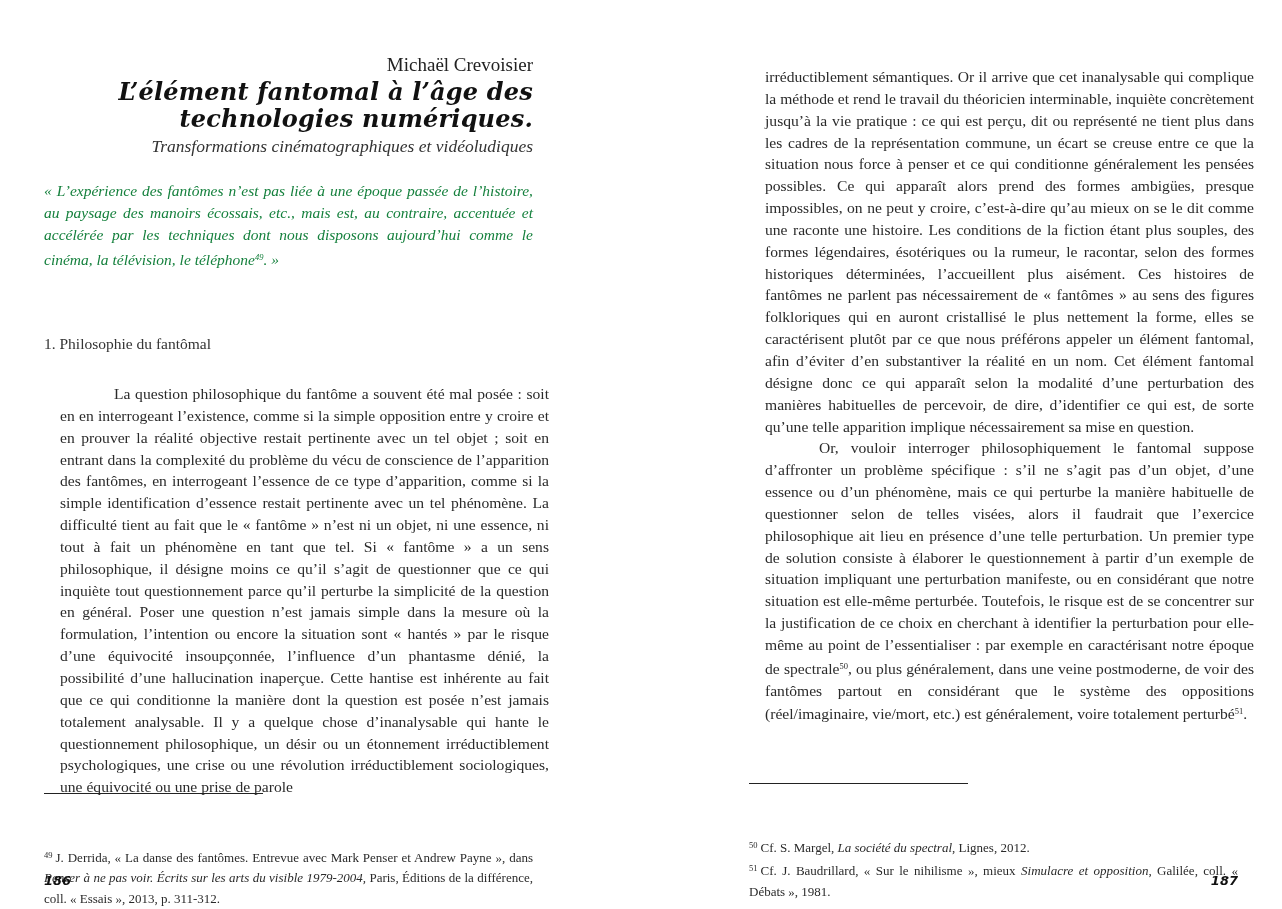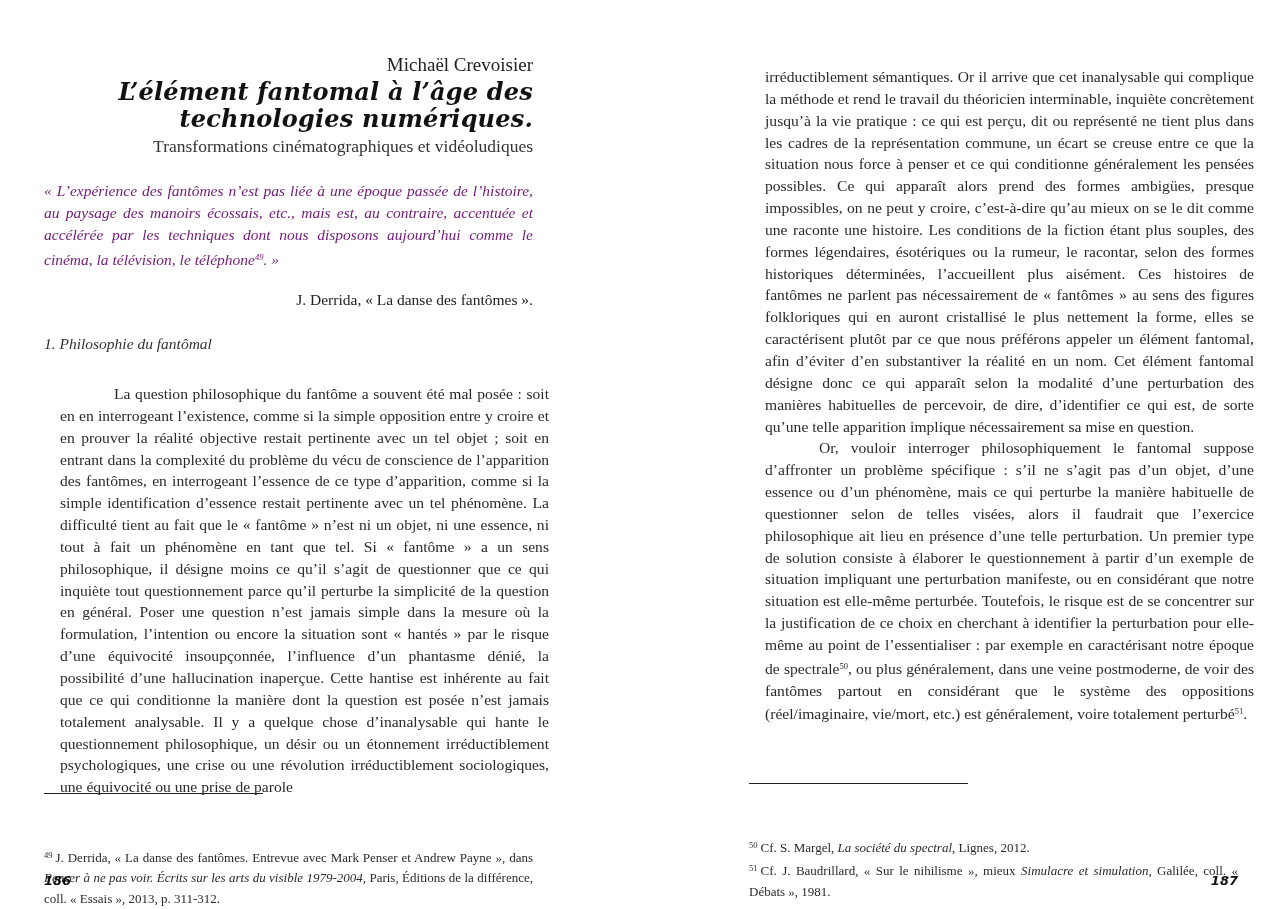--- a/index.html
+++ b/index.html
@@ -46,51 +46,51 @@
       color: #111;
       font-family: "DejaVu Serif", serif;
       letter-spacing: 0.2px;
     }
     .subtitle {
       position: absolute;
       top: 120px;
       right: 0;
       font-size: 17.5px;
       line-height: 22px;
+      font-style: italic;
       color: #333;
       white-space: nowrap;
     }
     .epigraph {
       position: absolute;
       top: 165px;
       left: 0;
       width: 489px;
       font-size: 15.5px;
       line-height: 22px;
       font-style: italic;
       text-align: justify;
-      color: #701a75;
+      color: #15803d;
     }
     .epigraph-source {
       position: absolute;
       top: 274px;
       right: 0;
       font-size: 15.5px;
       line-height: 22px;
       text-align: right;
       color: #222;
       white-space: nowrap;
     }
     .section-heading {
       position: absolute;
       top: 318px;
       left: 0;
       font-size: 15.5px;
       line-height: 22px;
-      font-style: italic;
       color: #333;
     }
     .body-text {
       position: absolute;
       left: 0;
       width: 489px;
       font-size: 15.6px;
       line-height: 21.85px;
       text-align: justify;
       color: #2a2a2a;
@@ -145,21 +145,20 @@
   </style>
 </head>
 <body>
 
 <div class="page page-left">
   <div class="author">Michaël Crevoisier</div>
   <div class="title">L’élément fantomal à l’âge des technologies numériques.</div>
   <div class="subtitle">Transformations cinématographiques et vidéoludiques</div>
 
   <div class="epigraph"><span>« L’expérience des fantômes n’est pas liée à une époque passée de l’histoire, au paysage des manoirs écossais, etc., mais est, au contraire, accentuée et accélérée par les techniques dont nous disposons aujourd’hui comme le cinéma, la télévision, le téléphone</span><span class="sup">49</span><span>. »</span></div>
-  <div class="epigraph-source">J. Derrida, « La danse des fantômes ».</div>
 
   <div class="section-heading">1. Philosophie du fantômal</div>
 
   <div class="body-text left-body">
     <p class="indent">La question philosophique du fantôme a souvent été mal posée : soit en en interrogeant l’existence, comme si la simple opposition entre y croire et en prouver la réalité objective restait pertinente avec un tel objet ; soit en entrant dans la complexité du problème du vécu de conscience de l’apparition des fantômes, en interrogeant l’essence de ce type d’apparition, comme si la simple identification d’essence restait pertinente avec un tel phénomène. La difficulté tient au fait que le « fantôme » n’est ni un objet, ni une essence, ni tout à fait un phénomène en tant que tel. Si « fantôme » a un sens philosophique, il désigne moins ce qu’il s’agit de questionner que ce qui inquiète tout questionnement parce qu’il perturbe la simplicité de la question en général. Poser une question n’est jamais simple dans la mesure où la formulation, l’intention ou encore la situation sont « hantés » par le risque d’une équivocité insoupçonnée, l’influence d’un phantasme dénié, la possibilité d’une hallucination inaperçue. Cette hantise est inhérente au fait que ce qui conditionne la manière dont la question est posée n’est jamais totalement analysable. Il y a quelque chose d’inanalysable qui hante le questionnement philosophique, un désir ou un étonnement irréductiblement psychologiques, une crise ou une révolution irréductiblement sociologiques, une équivocité ou une prise de parole</p>
   </div>
 
   <div class="fn-rule" style="top:778px;"></div>
   <div class="footnotes" style="top:788px;">
     <p><span class="fn-num">49</span><span>J. Derrida, « La danse des fantômes. Entrevue avec Mark Penser et Andrew Payne », dans </span><i>Penser à ne pas voir. Écrits sur les arts du visible 1979-2004,</i><span> Paris, Éditions de la différence, coll. « Essais », 2013, p. 311-312.</span></p>
@@ -170,17 +169,17 @@
 
 <div class="page page-right">
   <div class="body-text right-body">
     <p>irréductiblement sémantiques. Or il arrive que cet inanalysable qui complique la méthode et rend le travail du théoricien interminable, inquiète concrètement jusqu’à la vie pratique : ce qui est perçu, dit ou représenté ne tient plus dans les cadres de la représentation commune, un écart se creuse entre ce que la situation nous force à penser et ce qui conditionne généralement les pensées possibles. Ce qui apparaît alors prend des formes ambigües, presque impossibles, on ne peut y croire, c’est-à-dire qu’au mieux on se le dit comme une raconte une histoire. Les conditions de la fiction étant plus souples, des formes légendaires, ésotériques ou la rumeur, le racontar, selon des formes historiques déterminées, l’accueillent plus aisément. Ces histoires de fantômes ne parlent pas nécessairement de « fantômes » au sens des figures folkloriques qui en auront cristallisé le plus nettement la forme, elles se caractérisent plutôt par ce que nous préférons appeler un élément fantomal, afin d’éviter d’en substantiver la réalité en un nom. Cet élément fantomal désigne donc ce qui apparaît selon la modalité d’une perturbation des manières habituelles de percevoir, de dire, d’identifier ce qui est, de sorte qu’une telle apparition implique nécessairement sa mise en question.</p>
     <p class="indent"><span>Or, vouloir interroger philosophiquement le fantomal suppose d’affronter un problème spécifique : s’il ne s’agit pas d’un objet, d’une essence ou d’un phénomène, mais ce qui perturbe la manière habituelle de questionner selon de telles visées, alors il faudrait que l’exercice philosophique ait lieu en présence d’une telle perturbation. Un premier type de solution consiste à élaborer le questionnement à partir d’un exemple de situation impliquant une perturbation manifeste, ou en considérant que notre situation est elle-même perturbée. Toutefois, le risque est de se concentrer sur la justification de ce choix en cherchant à identifier la perturbation pour elle-même au point de l’essentialiser : par exemple en caractérisant notre époque de spectrale</span><span class="sup">50</span><span>, ou plus généralement, dans une veine postmoderne, de voir des fantômes partout en considérant que le système des oppositions (réel/imaginaire, vie/mort, etc.) est généralement, voire totalement perturbé</span><span class="sup">51</span><span>.</span></p>
   </div>
 
   <div class="fn-rule" style="top:768px;"></div>
   <div class="footnotes" style="top:778px;">
     <p><span class="fn-num">50</span><span>Cf. S. Margel, </span><i>La société du spectral</i><span>, Lignes, 2012.</span></p>
-    <p><span class="fn-num">51</span><span>Cf. J. Baudrillard, « Sur le nihilisme », mieux </span><i>Simulacre et simulation</i><span>, Galilée, coll. « Débats », 1981.</span></p>
+    <p><span class="fn-num">51</span><span>Cf. J. Baudrillard, « Sur le nihilisme », mieux </span><i>Simulacre et opposition</i><span>, Galilée, coll. « Débats », 1981.</span></p>
   </div>
 
   <div class="page-number">187</div>
 </div>
 
 </body></html>

